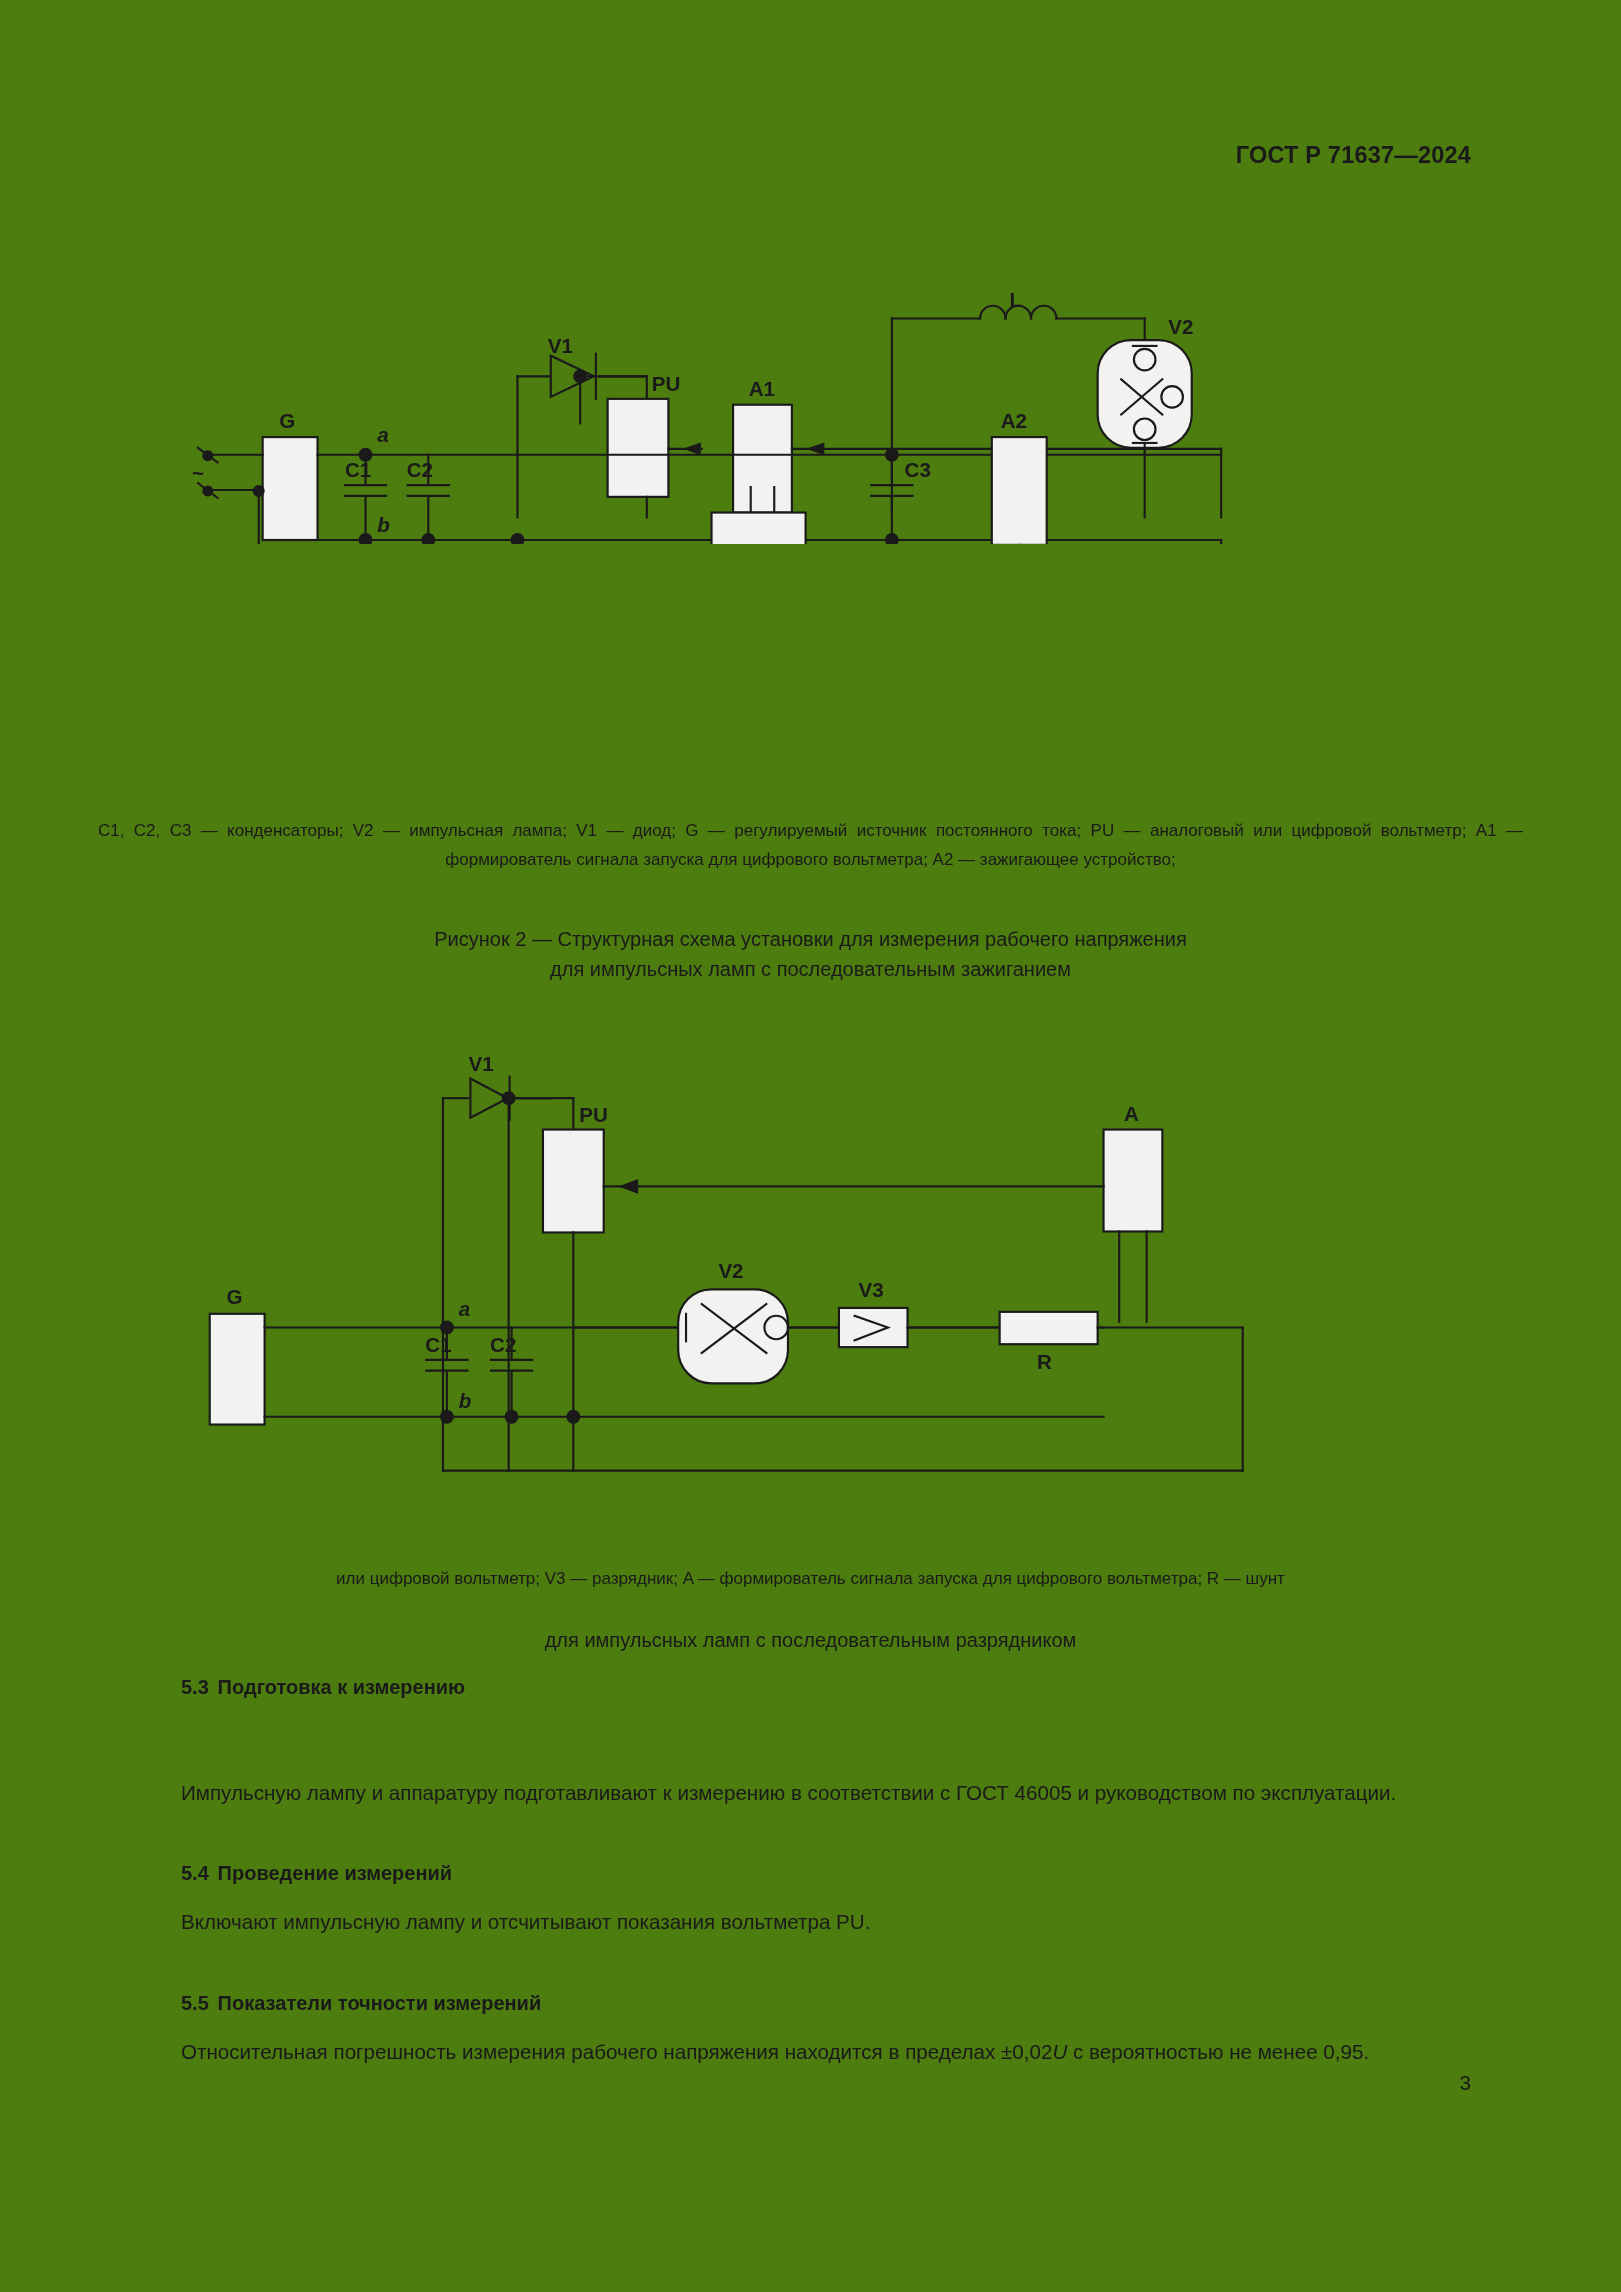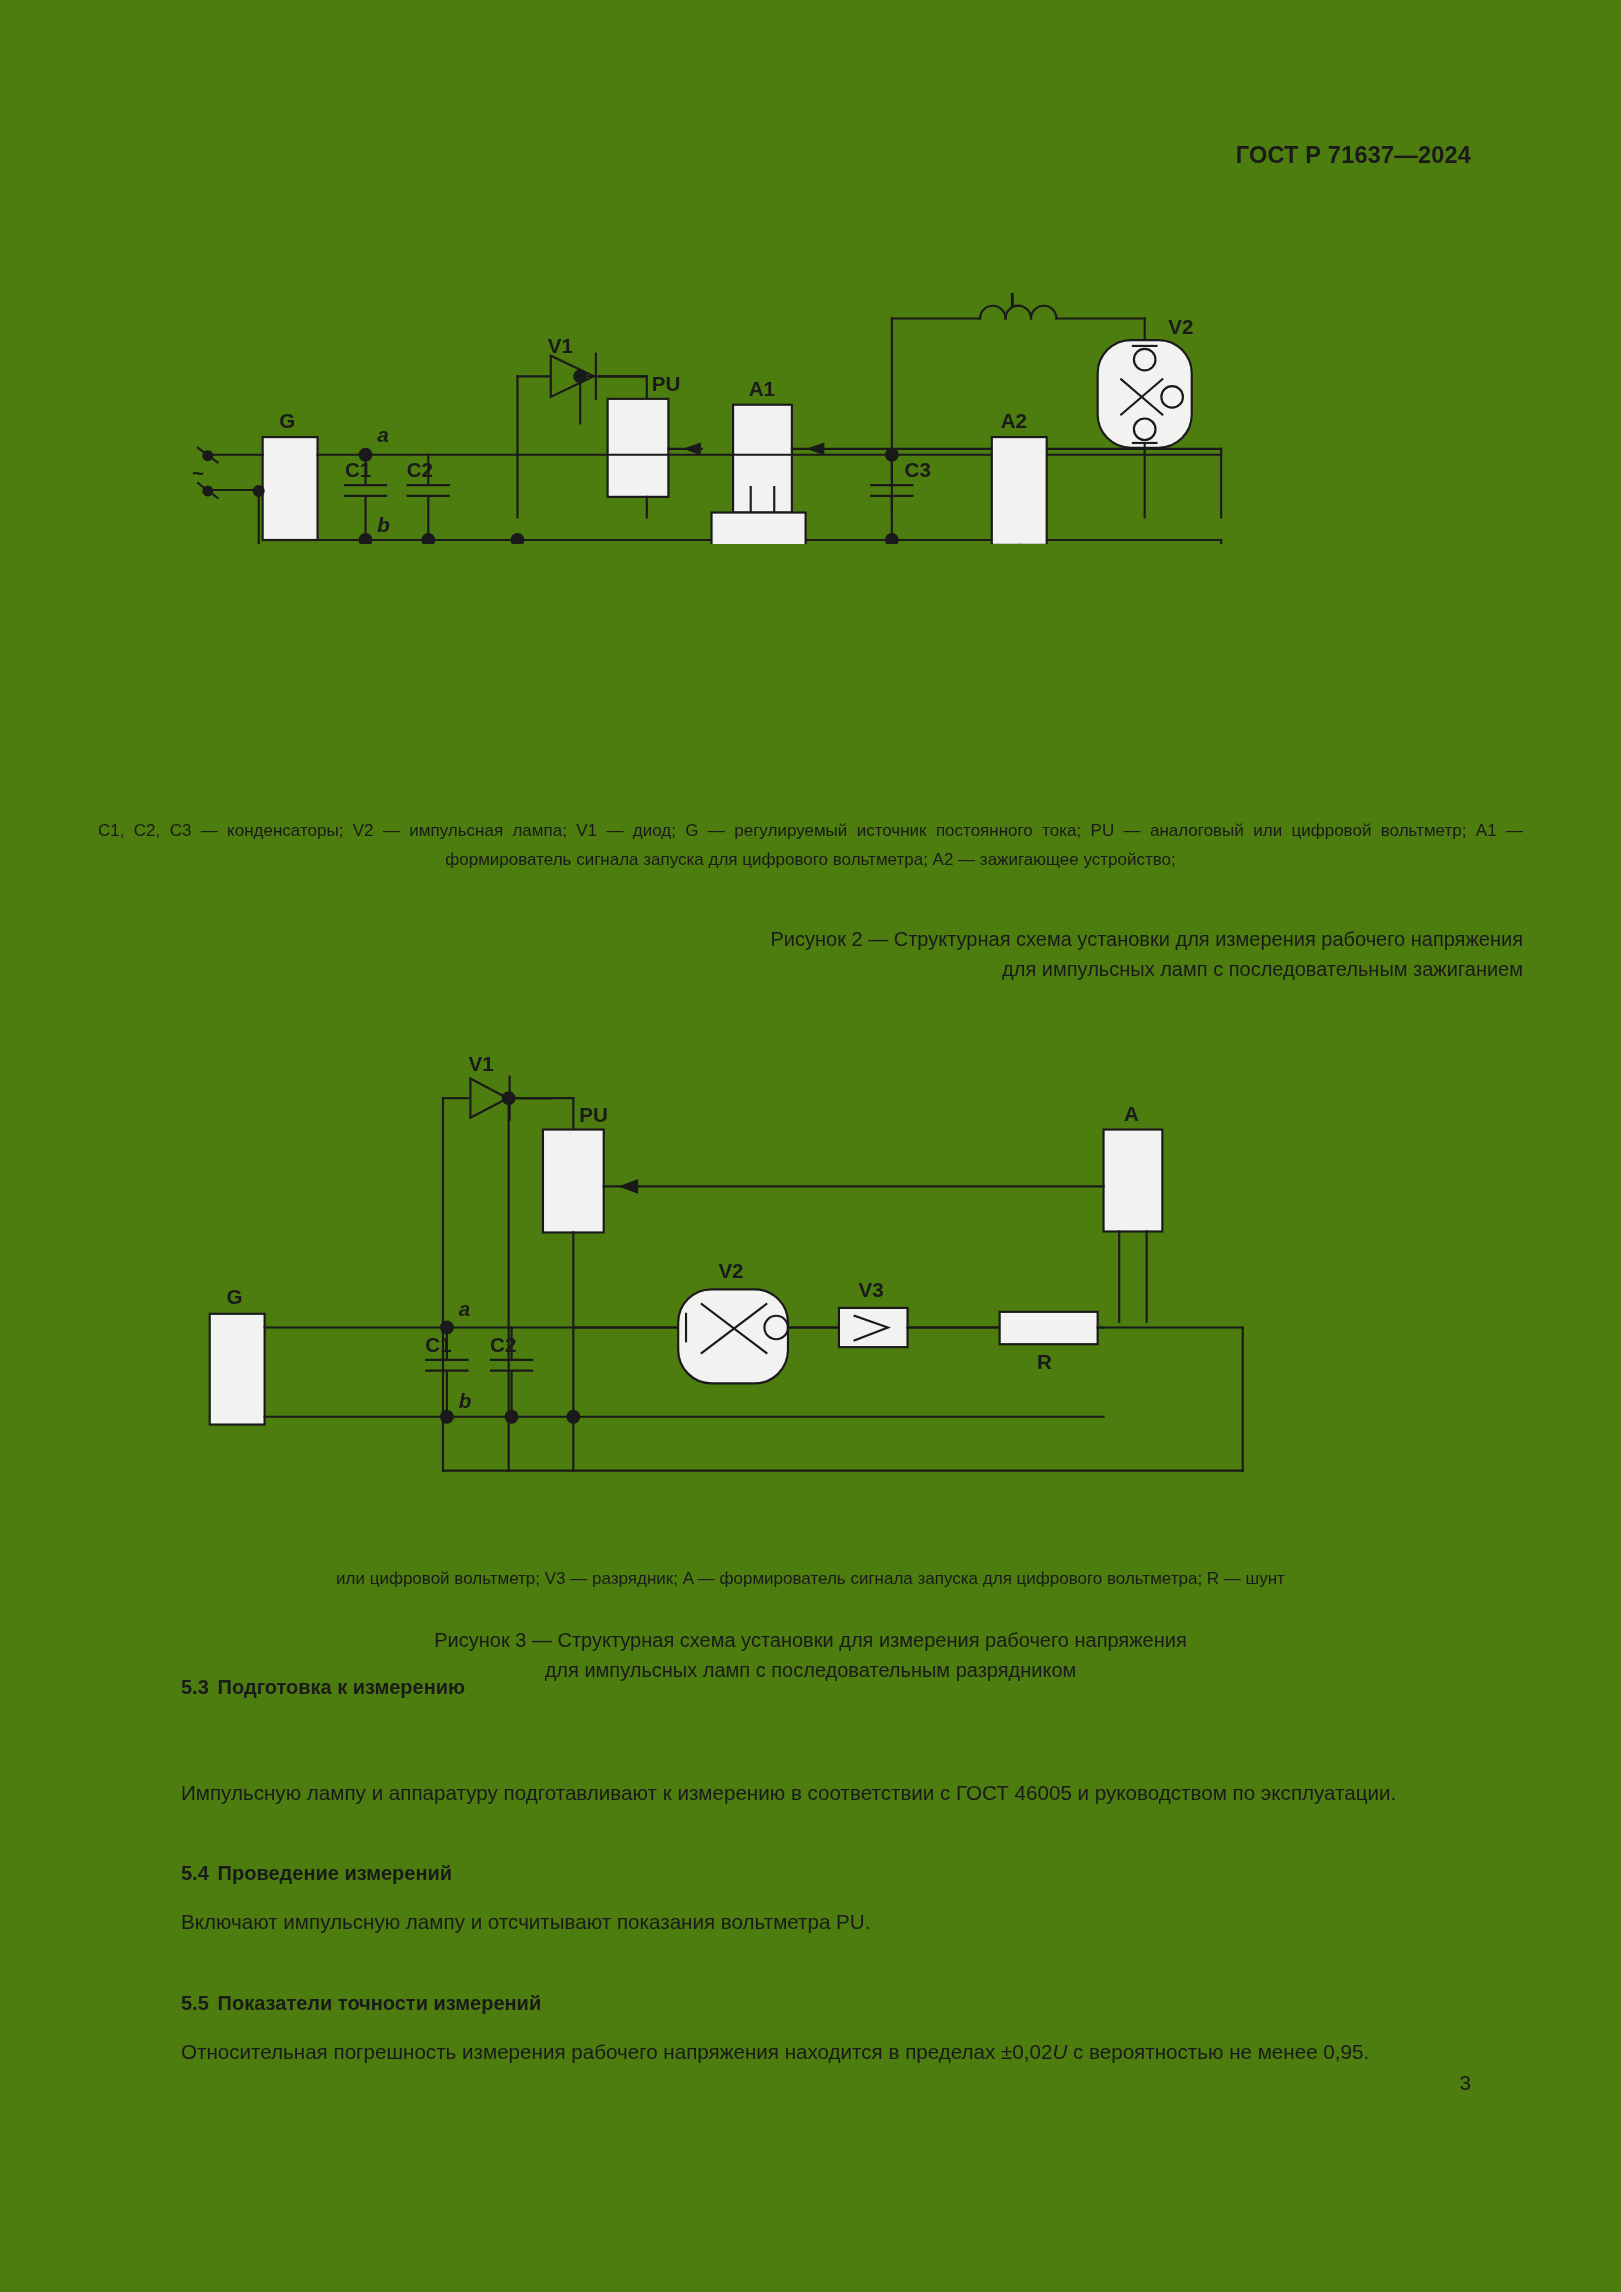--- a/index.html
+++ b/index.html
@@ -62,21 +62,21 @@
   .legend.l3 { top: 1564px; }
   .legend .ctr { display: block; text-align: center; }
   .fig-title {
     position: absolute;
     left: 98px;
     width: 1425px;
     font-size: 20px;
     line-height: 30px;
     text-align: center;
   }
-  .fig-title.t2 { top: 924px; text-align: right; }
+  .fig-title.t2 { top: 924px; }
   .fig-title.t3 { top: 1625px; }
   
   .sec-head {
     position: absolute;
     left: 181px;
     font-size: 20px;
     font-weight: bold;
     white-space: nowrap;
   }
   .sec-head .num { margin-right: 8.8px; }
@@ -326,21 +326,20 @@
       <text class="lbl" x="876" y="303">V3</text>
       <text class="lbl" x="1058" y="376">R</text>
     </svg>
   </div>
 
   <div class="legend l3">
     <span class="ctr">или цифровой вольтметр; V3 — разрядник; A — формирователь сигнала запуска для цифрового вольтметра; R — шунт</span>
   </div>
 
   <div class="fig-title t3">
-    <div>Рисунок 3 — Структурная схема установки для измерения рабочего напряжения</div>
     <div>для импульсных ламп с последовательным разрядником</div>
   </div>
 
   <div class="sec-head h53">
     <span class="num">5.3</span><span>Подготовка к измерению</span>
   </div>
   <div class="para p53">Импульсную лампу и аппаратуру подготавливают к измерению в соответствии с ГОСТ 46005 и руководством по эксплуатации.</div>
 
   <div class="sec-head h54">
     <span class="num">5.4</span><span>Проведение измерений</span>

